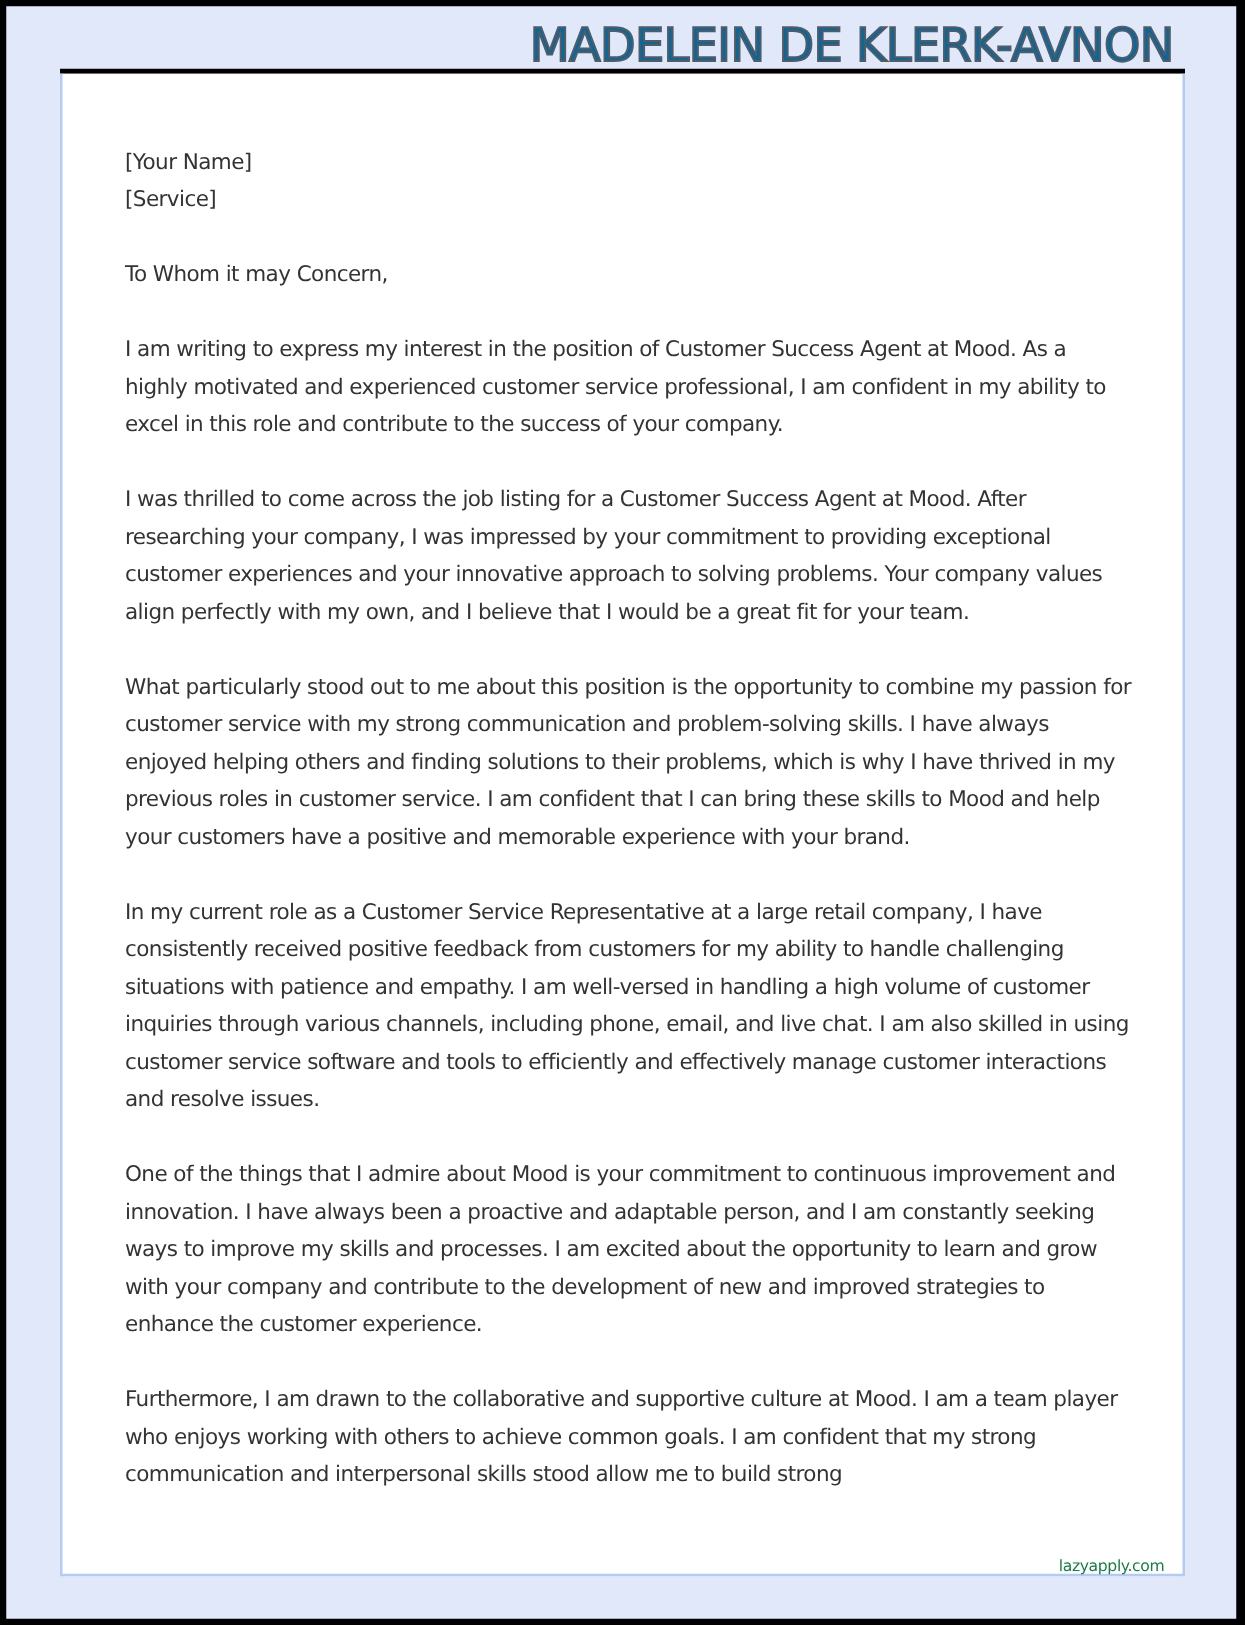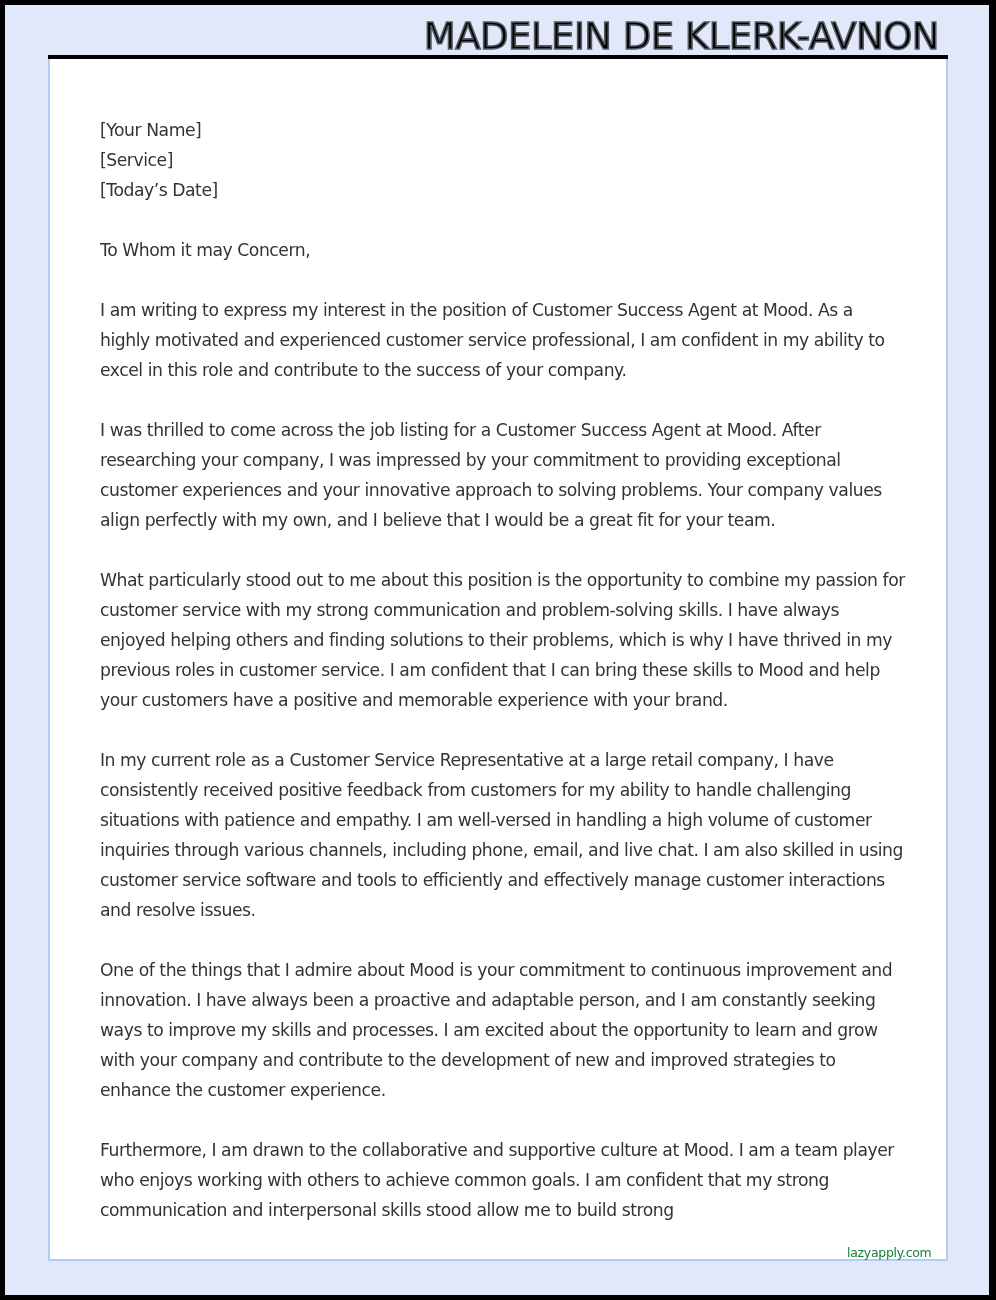--- a/index.html
+++ b/index.html
@@ -24,21 +24,21 @@
       overflow: hidden;
     }
     .name-header {
       position: absolute;
       right: 50px;
       top: 10px;
       font-family: "DejaVu Sans", sans-serif;
       font-size: 37px;
       line-height: 44px;
       letter-spacing: -0.5px;
-      color: #000000;
+      color: #0369a1;
       -webkit-text-stroke: 1.6px #555a63;
       white-space: nowrap;
       font-weight: normal;
     }
     .header-rule {
       position: absolute;
       left: 43px;
       top: 50px;
       width: 900px;
       height: 4px;
@@ -96,21 +96,20 @@
 
   <div class="name-header">MADELEIN DE KLERK-AVNON</div>
   <div class="header-rule"></div>
 
   <div class="page"></div>
 
   <div class="letter">
     <div class="block">
       <span class="addr-line">[Your Name]</span>
       <span class="addr-line">[Service]</span>
-      <span class="addr-line">[Today’s Date]</span>
     </div>
 
     <p>To Whom it may Concern,</p>
 
     <p>I am writing to express my interest in the position of Customer Success Agent at Mood. As a highly motivated and experienced customer service professional, I am confident in my ability to excel in this role and contribute to the success of your company.</p>
     <p>I was thrilled to come across the job listing for a Customer Success Agent at Mood. After researching your company, I was impressed by your commitment to providing exceptional customer experiences and your innovative approach to solving problems. Your company values align perfectly with my own, and I believe that I would be a great fit for your team.</p>
     <p>What particularly stood out to me about this position is the opportunity to combine my passion for customer service with my strong communication and problem-solving skills. I have always enjoyed helping others and finding solutions to their problems, which is why I have thrived in my previous roles in customer service. I am confident that I can bring these skills to Mood and help your customers have a positive and memorable experience with your brand.</p>
     <p>In my current role as a Customer Service Representative at a large retail company, I have consistently received positive feedback from customers for my ability to handle challenging situations with patience and empathy. I am well-versed in handling a high volume of customer inquiries through various channels, including phone, email, and live chat. I am also skilled in using customer service software and tools to efficiently and effectively manage customer interactions and resolve issues.</p>
     <p>One of the things that I admire about Mood is your commitment to continuous improvement and innovation. I have always been a proactive and adaptable person, and I am constantly seeking ways to improve my skills and processes. I am excited about the opportunity to learn and grow with your company and contribute to the development of new and improved strategies to enhance the customer experience.</p>
     <p>Furthermore, I am drawn to the collaborative and supportive culture at Mood. I am a team player who enjoys working with others to achieve common goals. I am confident that my strong communication and interpersonal skills stood allow me to build strong</p>

